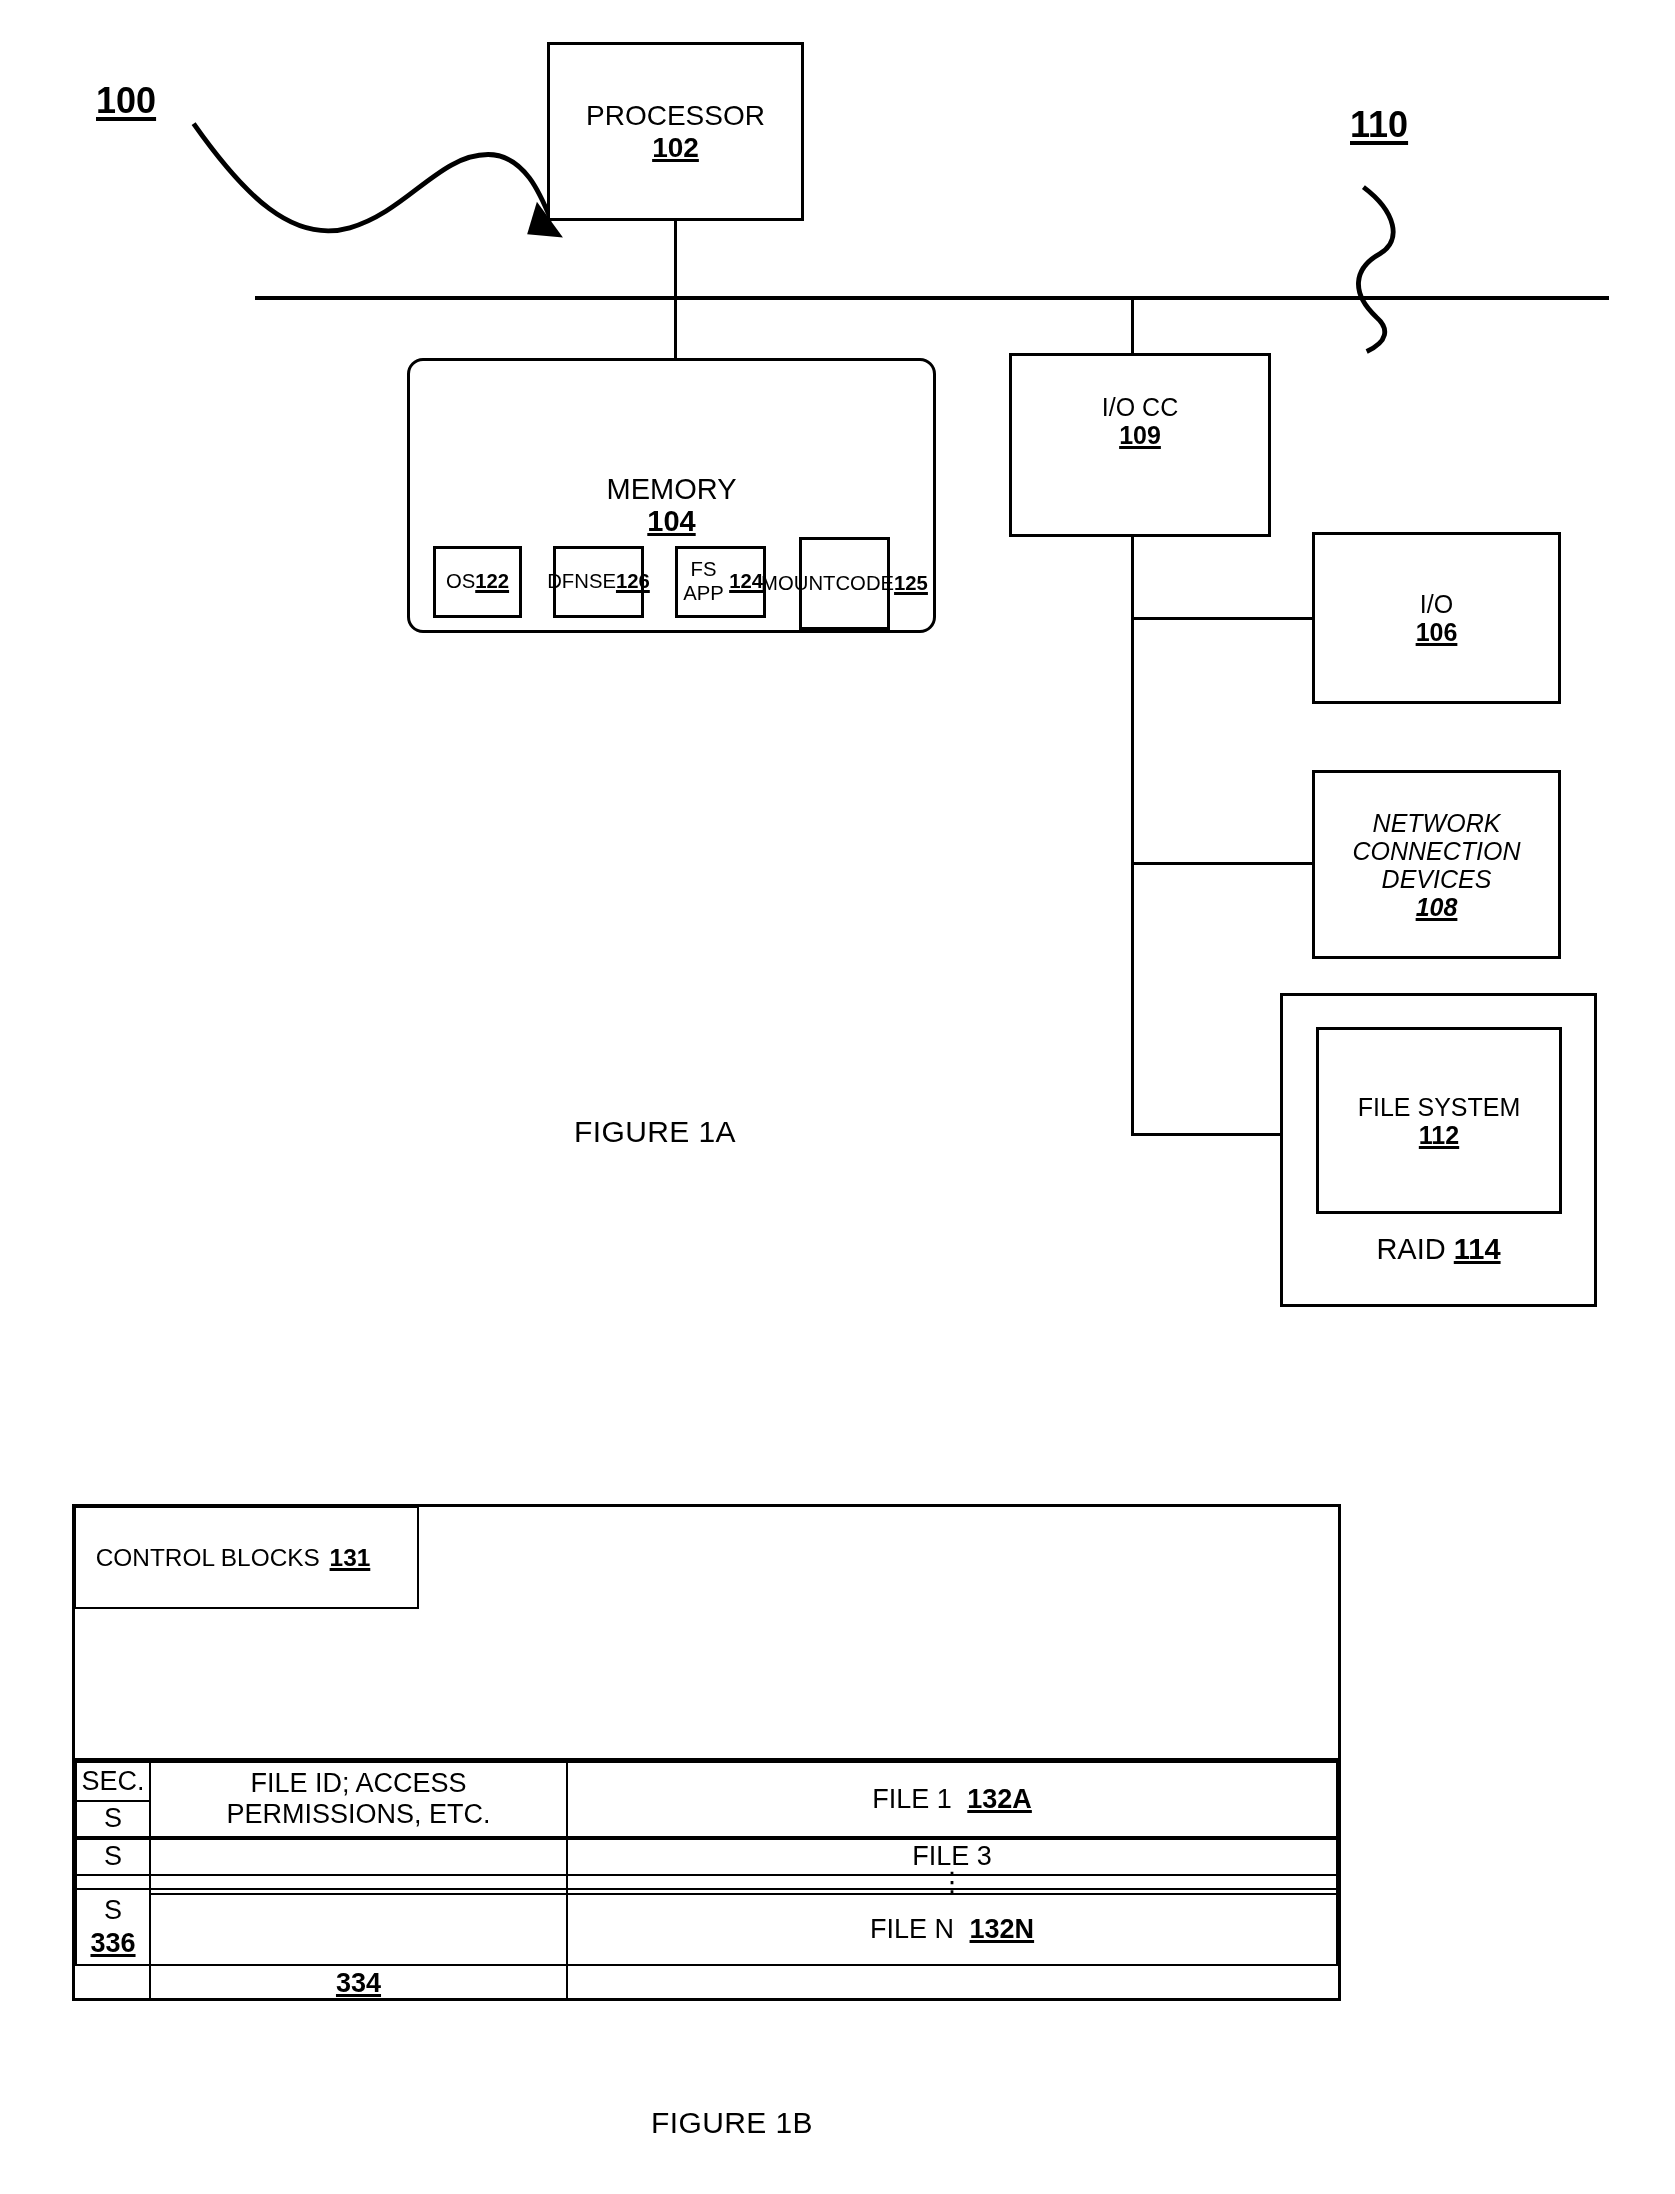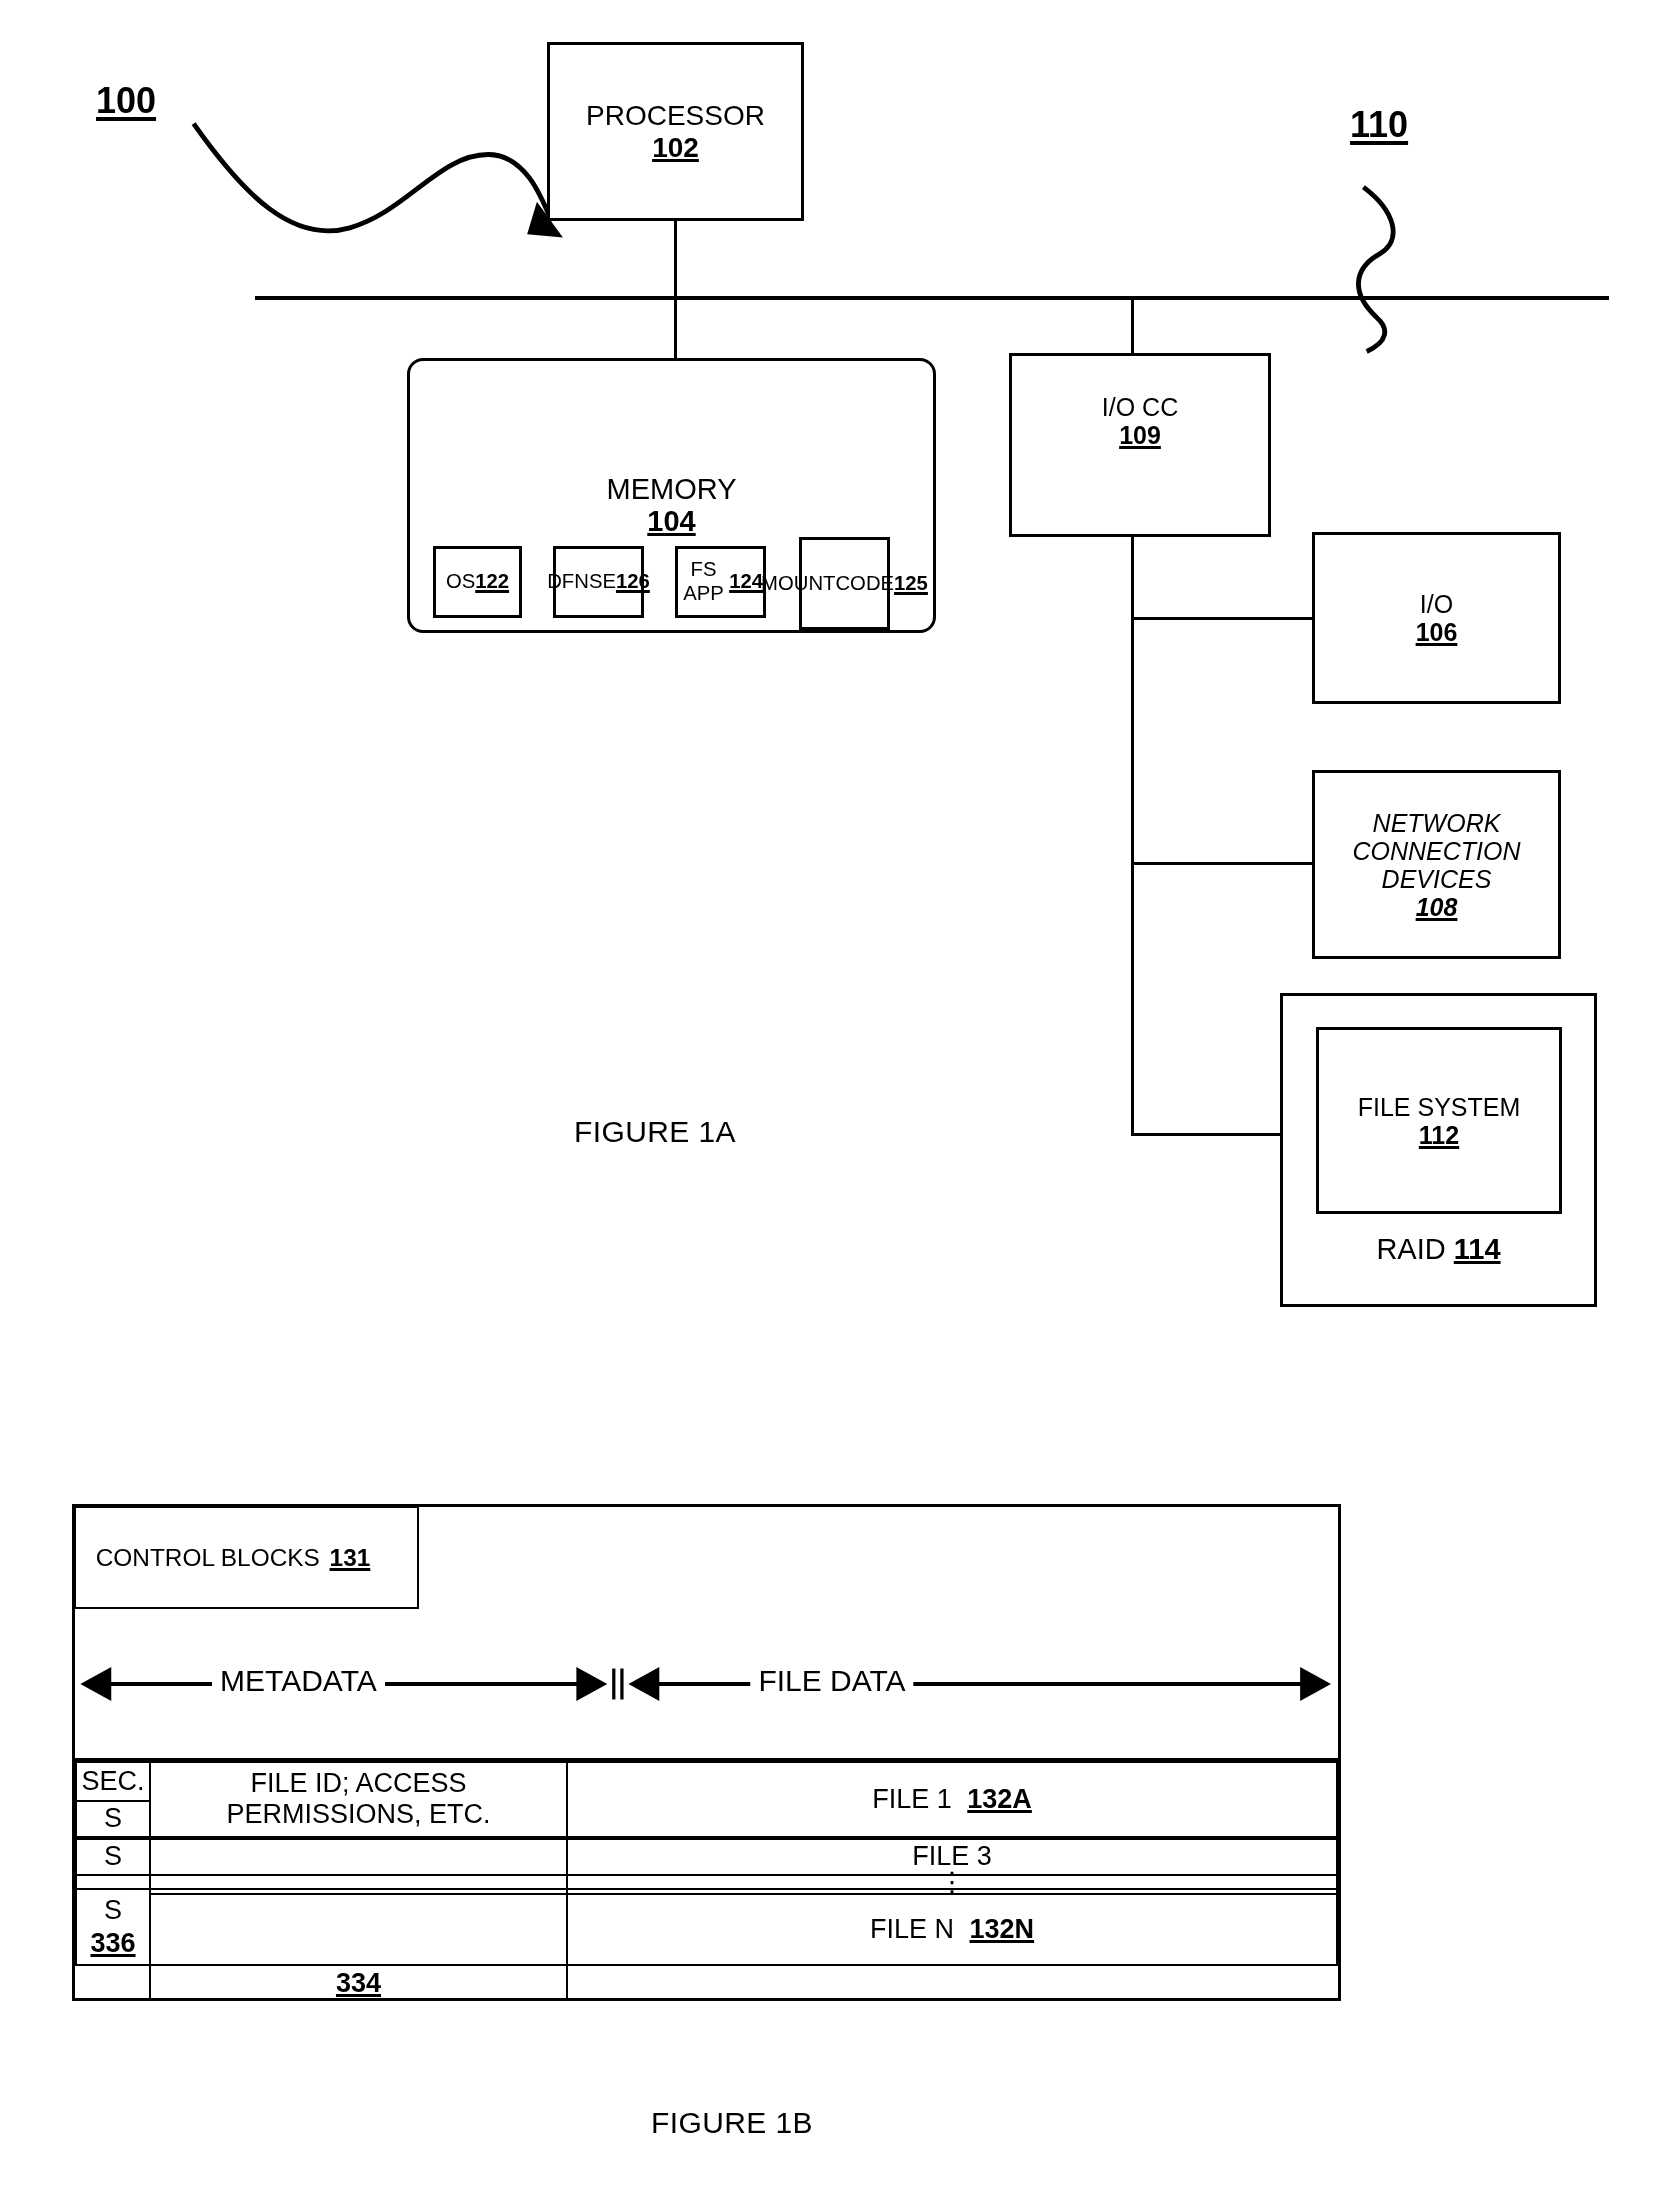--- a/index.html
+++ b/index.html
@@ -304,37 +304,20 @@
 
   <div class="cap" id="fig1a-caption">FIGURE 1A</div>
 
   <div id="fig1b">
 
     <div id="control-blocks-box">
       <span>CONTROL BLOCKS</span>
       <span class="num" style="margin-left:9.8px;">131</span>
     </div>
 
-    <div id="arrow-row">
-      <svg width="1263" height="148" viewBox="0 0 1552 182">
-
-        <line x1="22" y1="91" x2="640" y2="91" stroke="#000" stroke-width="5"></line>
-        <path d="M 6 91 L 44 70 L 44 112 Z" fill="#000"></path>
-        <path d="M 654 91 L 616 70 L 616 112 Z" fill="#000"></path>
-
-        <line x1="662" y1="72" x2="662" y2="110" stroke="#000" stroke-width="4"></line>
-        <line x1="672" y1="72" x2="672" y2="110" stroke="#000" stroke-width="4"></line>
-
-        <line x1="696" y1="91" x2="1526" y2="91" stroke="#000" stroke-width="5"></line>
-        <path d="M 680 91 L 718 70 L 718 112 Z" fill="#000"></path>
-        <path d="M 1544 91 L 1506 70 L 1506 112 Z" fill="#000"></path>
-      </svg>
-      <span class="arrow-label" style="left:137px; top:54px;">METADATA</span>
-      <span class="arrow-label" style="left:757px; top:54px; transform:translateX(-50%);">FILE DATA</span>
-    </div>
 
     <div id="data-table">
       <table>
         <tbody>
             <tr>
           <td class="col-sec">
             <div class="sec-stack">
               <span>SEC.</span>
             </div>
           </td>

